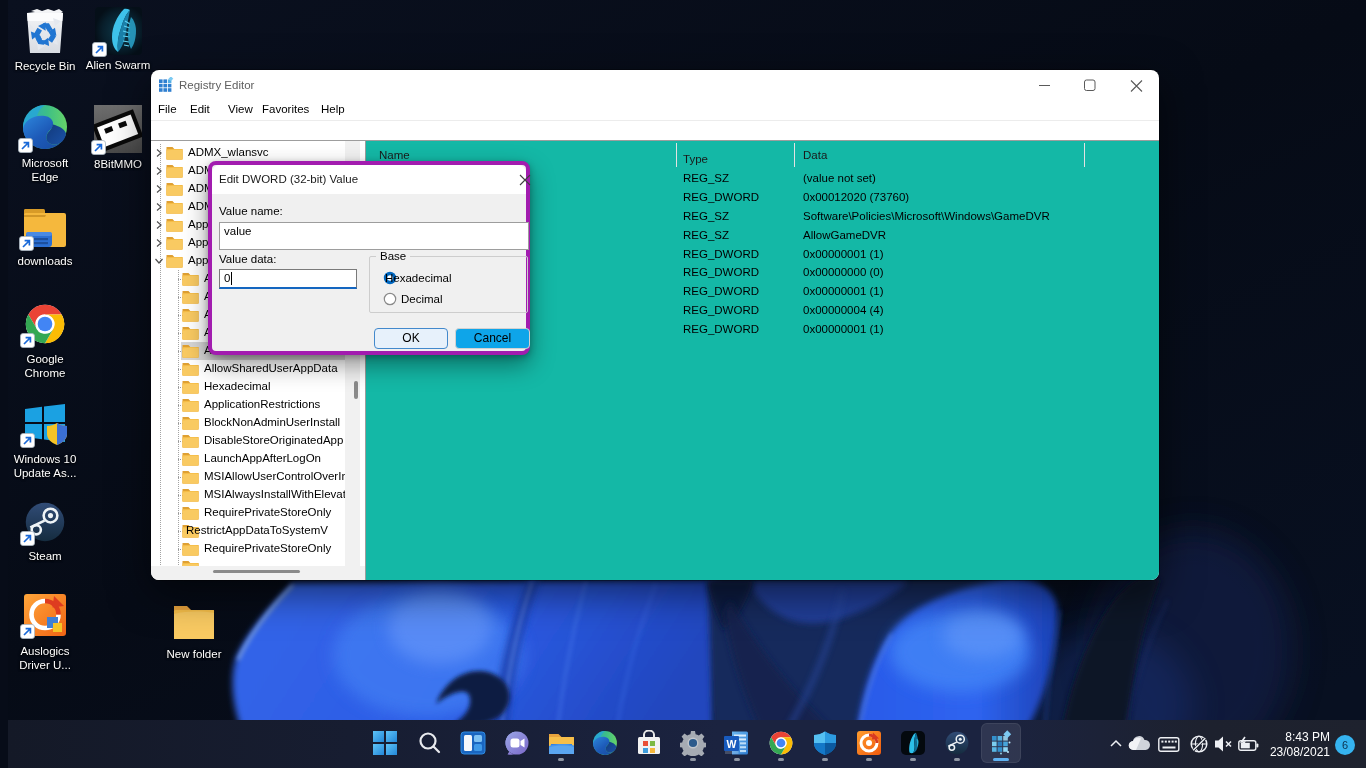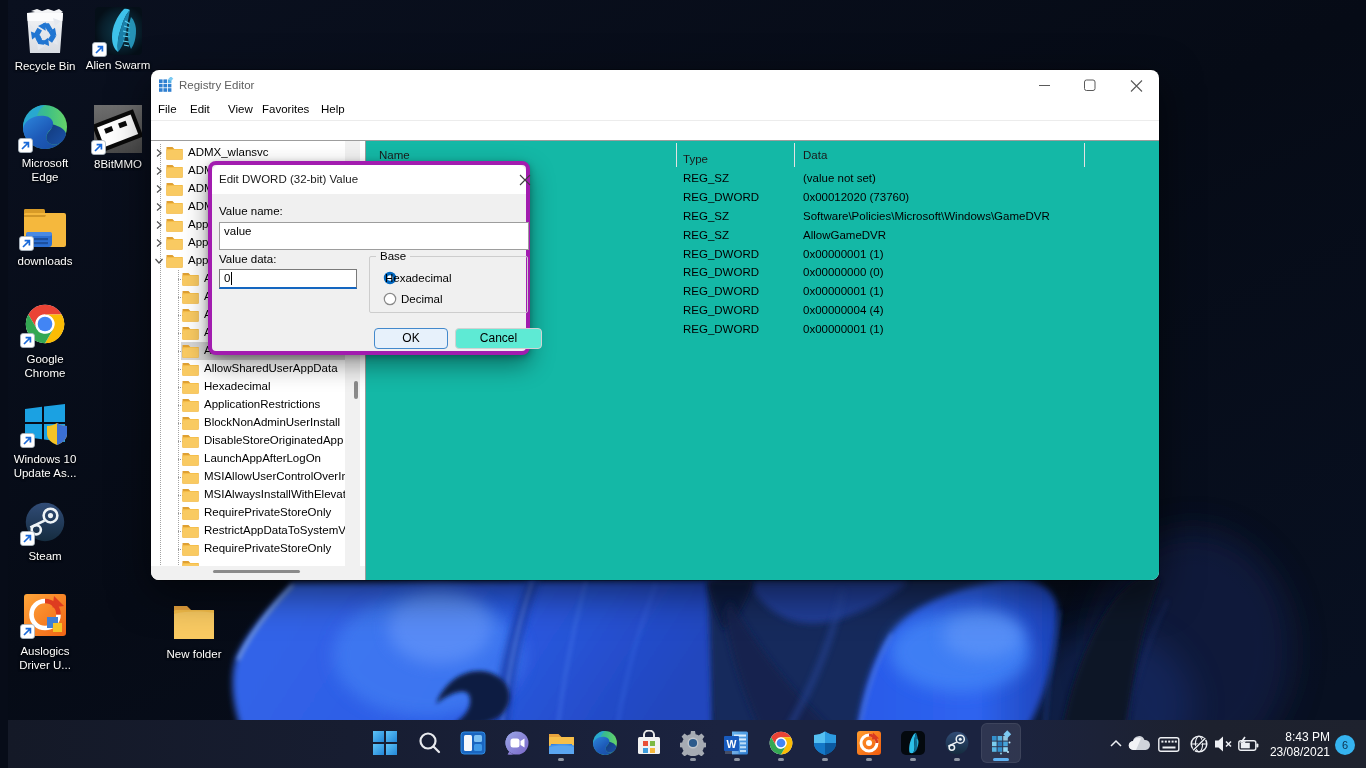--- a/index.html
+++ b/index.html
@@ -475,21 +475,21 @@
             <rect x="0.5" y="3" width="16" height="10.5" rx="0.8" fill="#f5bc45"></rect>
             <path d="M 0.5,4.6 c 5,-1.2 11,-1.2 16,-0.5 v 9.4 h -16 Z" fill="#f9ca62"></path>
           </svg></div>
         <div class="trow" style="left:53px;top:365px">RequirePrivateStoreOnly</div>
         <div class="abs" style="left:26.5px;top:390px;width:5px;height:1px;background-image:linear-gradient(90deg,#999 1px, transparent 1px);background-size:2px 1px"></div>
         <div class="abs" style="left:31px;top:383px"><svg width="17" height="14" viewBox="0 0 17 14">
             <path d="M 0.5,1 h 6 l 1.8,2 h 8.2 v 10.5 h -16 Z" fill="#dfa033"></path>
             <rect x="0.5" y="3" width="16" height="10.5" rx="0.8" fill="#f5bc45"></rect>
             <path d="M 0.5,4.6 c 5,-1.2 11,-1.2 16,-0.5 v 9.4 h -16 Z" fill="#f9ca62"></path>
           </svg></div>
-        <div class="trow" style="left:53px;top:383px">RestrictAppDataToSystemV</div>
+        <div class="trow" style="left:35px;top:383px">RestrictAppDataToSystemV</div>
         <div class="abs" style="left:26.5px;top:408px;width:5px;height:1px;background-image:linear-gradient(90deg,#999 1px, transparent 1px);background-size:2px 1px"></div>
         <div class="abs" style="left:31px;top:401px"><svg width="17" height="14" viewBox="0 0 17 14">
             <path d="M 0.5,1 h 6 l 1.8,2 h 8.2 v 10.5 h -16 Z" fill="#dfa033"></path>
             <rect x="0.5" y="3" width="16" height="10.5" rx="0.8" fill="#f5bc45"></rect>
             <path d="M 0.5,4.6 c 5,-1.2 11,-1.2 16,-0.5 v 9.4 h -16 Z" fill="#f9ca62"></path>
           </svg></div>
         <div class="trow" style="left:53px;top:401px">RequirePrivateStoreOnly</div>
         <div class="abs" style="left:31px;top:419px"><svg width="17" height="14" viewBox="0 0 17 14">
             <path d="M 0.5,1 h 6 l 1.8,2 h 8.2 v 10.5 h -16 Z" fill="#dfa033"></path>
             <rect x="0.5" y="3" width="16" height="10.5" rx="0.8" fill="#f5bc45"></rect>
@@ -552,21 +552,21 @@
 <svg class="abs" style="left:171px;top:106px" width="14" height="14" viewBox="0 0 14 14">
 <circle cx="7" cy="7" r="6.2" fill="#0067c0"></circle>
         <circle cx="7" cy="7" r="2.7" fill="#fff"></circle>
       </svg>
 <div class="abs" style="left:173px;top:107px">Hexadecimal</div>
 <svg class="abs" style="left:171px;top:127px" width="14" height="14" viewBox="0 0 14 14">
 <circle cx="7" cy="7" r="5.7" fill="#fff" stroke="#8a8a8a" stroke-width="1.2"></circle>
       </svg>
 <div class="abs" style="left:189px;top:128px">Decimal</div>
 <div class="btn" style="left:162px;top:163px;width:74px;background:#e7f1fb;border:1px solid #4389cc">OK</div>
-<div class="btn" style="left:243px;top:163px;width:87px;background:#5eead4;border:1px solid #d2d2d2">Cancel</div>
+<div class="btn" style="left:243px;top:163px;width:75px;background:#0ea5e9;border:1px solid #d2d2d2">Cancel</div>
 </div>
 
 <div id="taskbar"></div>
     <div class="abs" style="left:973px;top:723px;width:40px;height:40px;background:rgba(255,255,255,0.09);border:1px solid rgba(255,255,255,0.07);border-radius:6px"></div>
     <div class="abs" style="left:364px;top:730px;width:26px;height:26px"><svg width="26" height="26" viewBox="0 0 26 26">
 <defs>
           <linearGradient id="stw" x1="0" y1="0" x2="1" y2="1">
             <stop offset="0" stop-color="#5ec3f7"></stop>
             <stop offset="1" stop-color="#2387d8"></stop>
           </linearGradient>

